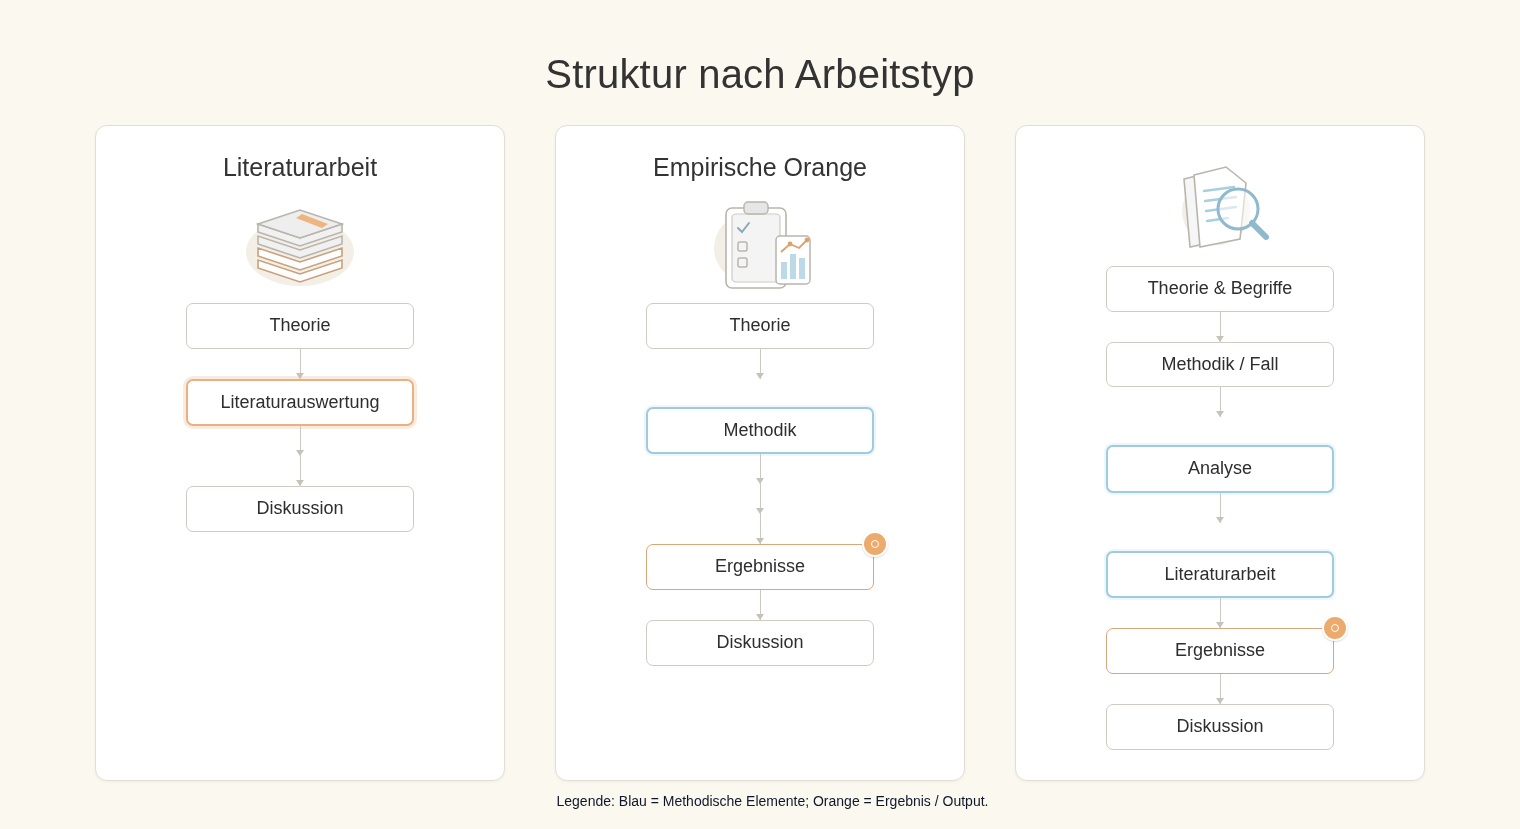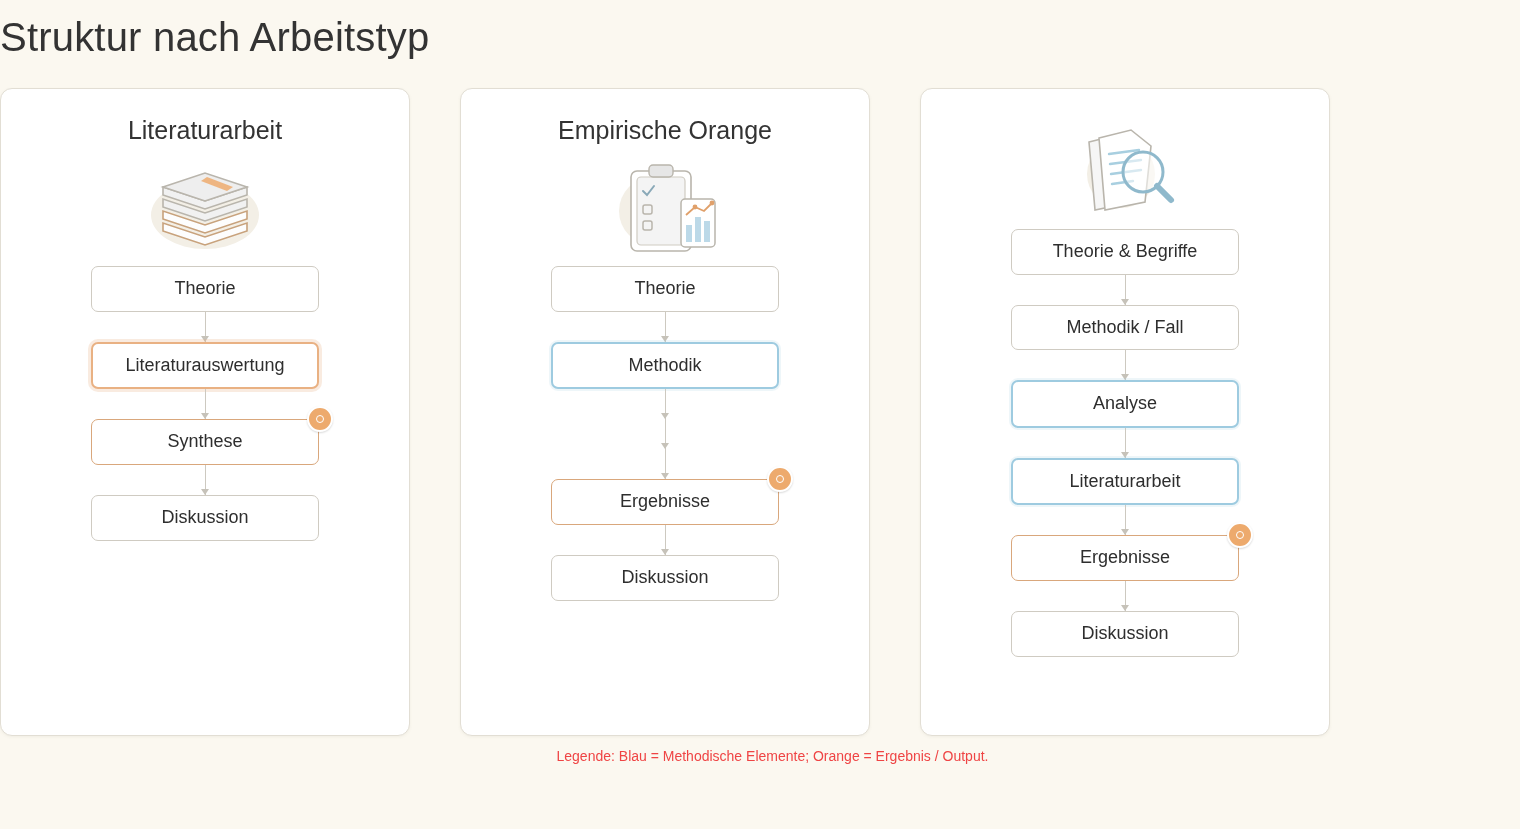--- a/index.html
+++ b/index.html
@@ -14,29 +14,31 @@
     font-family: "Liberation Sans", sans-serif;
     color: #2d2d2d;
     overflow: hidden;
   }
   .page {
     position: relative;
     width: 1520px;
     height: 829px;
   }
   .title {
+    text-align: center;
     font-size: 40px;
     font-weight: 400;
     color: #333333;
     letter-spacing: 0.2px;
-    padding-top: 15px;
+    padding-top: 52px;
     margin: 0;
   }
   .columns {
     display: flex;
+    justify-content: center;
     gap: 50px;
     margin-top: 28px;
   }
   .card {
     width: 410px;
     background: #ffffff;
     border: 1px solid #e2ded4;
     border-radius: 12px;
     box-shadow: 0 1px 3px rgba(120,110,90,0.08);
     padding: 26px 40px 30px 40px;
@@ -74,20 +76,21 @@
     background: #ffffff;
     text-align: center;
     font-size: 18px;
     color: #2e2e2e;
     padding: 11px 12px;
     line-height: 1.2;
   }
   .node.blue {
     border: 2px solid #9ecbe0;
     box-shadow: 0 0 0 2px rgba(158,203,224,0.18);
+    margin-top: 28px;
   }
   .node.orange {
     border: 2px solid #e9b183;
     box-shadow: 0 0 0 3px rgba(233,177,131,0.25);
   }
   .node.orange-line {
     border: 1px solid #d9a77c;
   }
   .connector {
     width: 1px;
@@ -123,21 +126,21 @@
   .dot-marker::after {
     content: "";
     width: 6px;
     height: 6px;
     border-radius: 50%;
     border: 1.5px solid #ffffff;
   }
   .legend {
     text-align: center;
     font-size: 14px;
-    color: #ef4444;
+    color: #0f172a;
     margin-top: 12px;
     padding-left: 25px;
   }
   svg { display: block; }
 </style>
 </head>
 <body>
 
 <div class="page">
 
@@ -158,24 +161,20 @@
             <path d="M28 34 L70 20 L112 34 L70 48 Z" fill="#eeeeee"></path>
           </g>
           <path d="M72 24 L98 34 L92 38 L66 28 Z" fill="#edaa6d" opacity="0.85"></path>
         </svg>
       </div>
       <div class="flow">
         <div class="node">Theorie</div>
         <div class="connector"></div>
         <div class="node orange">Literaturauswertung</div>
         <div class="connector"></div>
-        <div class="node orange-line">
-          <span>Synthese</span>
-          <span class="dot-marker"></span>
-        </div>
         <div class="connector"></div>
         <div class="node">Diskussion</div>
       </div>
     </div>
 
     <div class="card">
       <div class="card-title">Empirische Orange</div>
       <div class="icon-wrap">
         <svg width="140" height="110" viewBox="0 0 140 110">
           <circle cx="58" cy="58" r="34" fill="#f3efe6"></circle>

